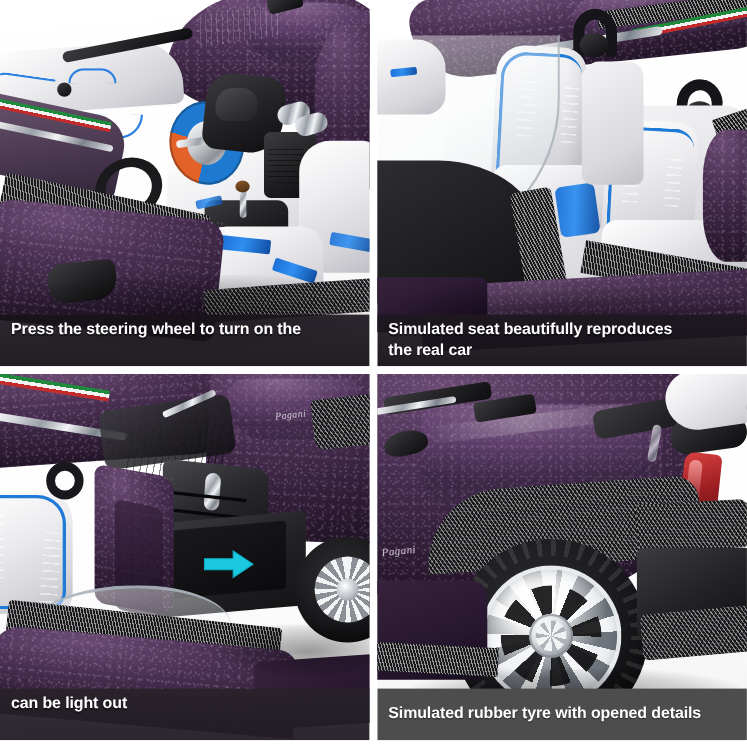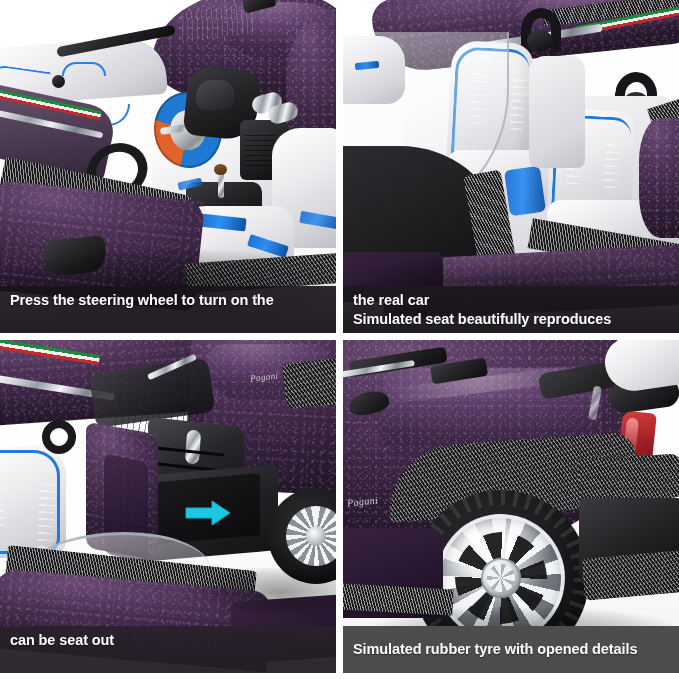--- a/index.html
+++ b/index.html
@@ -261,22 +261,22 @@
         </div>
       <div class="purple-dark" style="left:-20px;top:252px;width:120px;height:50px;border-radius:20px 8px 0 0;"></div>
       <div class="purple" style="left:296px;top:118px;width:60px;height:120px;border-radius:36% 0 0 36%;">
         <div class="flake"></div>
         </div>
 
       <div class="shadowsoft" style="left:20px;top:254px;width:316px;height:64px;"></div>
     </div>
 
     <div class="caption cap-dark2 two-line">
+      <div>Simulated seat beautifully reproduces</div>
       <div>the real car</div>
-      <div>Simulated seat beautifully reproduces</div>
     </div>
   </div>
 
   <div class="panel">
     <div class="scene">
       <div class="bg-white"></div>
 
       <div class="purple" style="left:-24px;top:-14px;width:250px;height:92px;border-radius:16px 40px 50px 20px;transform:rotate(-4deg);">
         <div class="flake"></div>
         </div>
@@ -351,21 +351,21 @@
       <div class="carbon-fine" style="left:6px;top:218px;width:250px;height:30px;transform:rotate(6deg);border-radius:4px;"></div>
       <div class="purple" style="left:-10px;top:240px;width:280px;height:80px;border-radius:26px 20px 0 0;transform:rotate(5deg);">
         <div class="flake"></div>
         </div>
       <div class="purple-dark" style="left:232px;top:258px;width:120px;height:62px;border-radius:8px 0 0 0;transform:rotate(-4deg);"></div>
 
       <div class="shadowsoft" style="left:200px;top:228px;width:160px;height:48px;"></div>
     </div>
 
     <div class="caption cap-gray2 two-line">
-      <div>can be seat out</div>
+      <div>can be light out</div>
     </div>
   </div>
 
   <div class="panel">
     <div class="scene">
       <div class="bg-white"></div>
 
       <div class="purple" style="left:-40px;top:-10px;width:330px;height:210px;border-radius:20px 44px 120px 30px;">
         <div class="flake"></div>
         </div>

